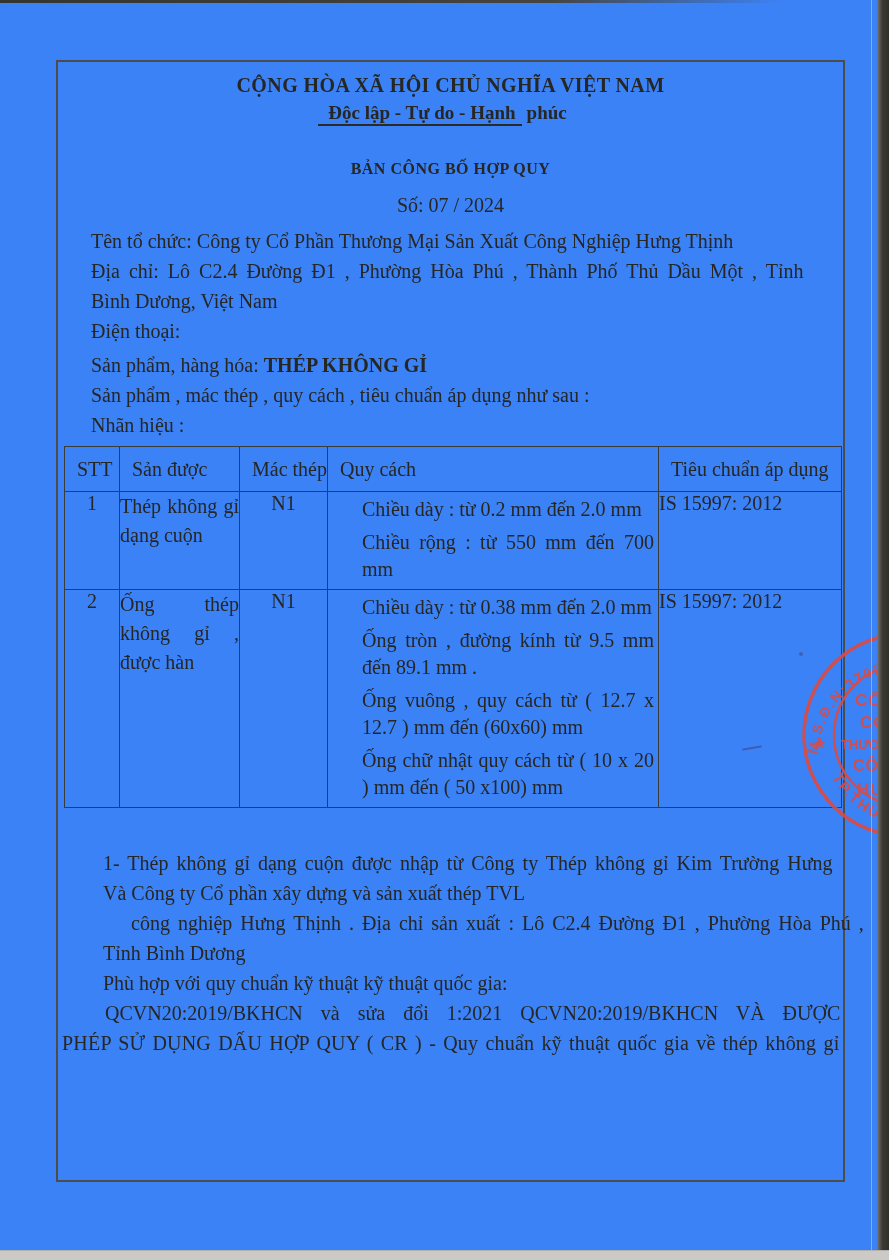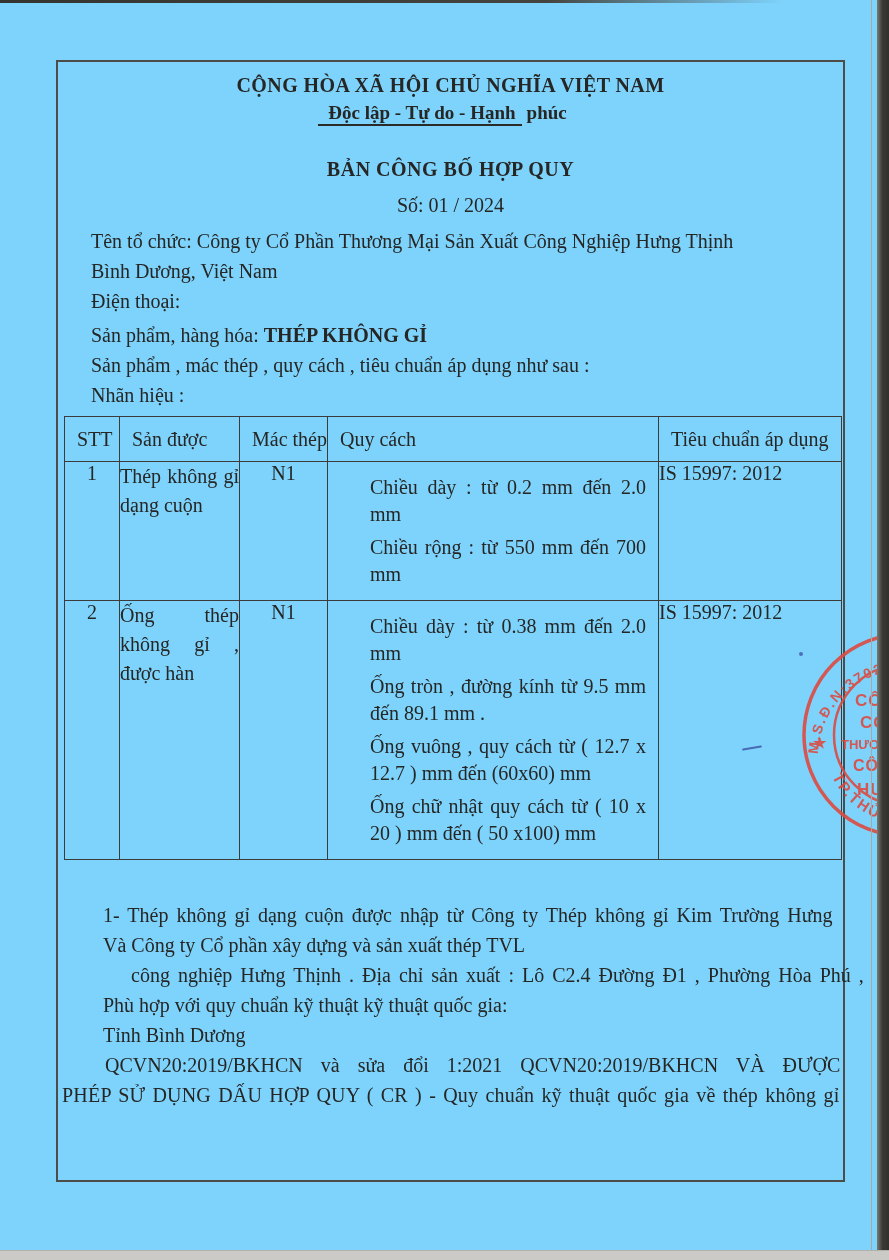--- a/index.html
+++ b/index.html
@@ -1,18 +1,18 @@
 <!DOCTYPE html>
 <html><head>
 <meta charset="utf-8">
 <style>
   html,body{margin:0;padding:0;}
   .page{
     position:relative;width:889px;height:1260px;overflow:hidden;
-    background:#7dd3fc;
+    background:#3b82f6;
     font-family:"Liberation Serif", serif;
     color:#262624;
   }
   
   .edge-top{position:absolute;top:0;left:0;width:782px;height:3px;z-index:6;
     background:linear-gradient(to right,#35352f 0%,#45443e 70%,rgba(90,90,84,0) 100%);}
   .edge-right{position:absolute;top:0;right:0;width:12px;height:1260px;z-index:6;
     background:linear-gradient(to right,#7a7972,#3a3933 45%,#31302a);}
   .paper-edge{position:absolute;top:0;left:871px;width:1px;height:1260px;background:#a9a8a1;z-index:5;}
   .edge-bottom{position:absolute;left:0;bottom:0;width:889px;height:9px;background:#cbcac6;border-top:1px solid #b2b1ad;z-index:6;}
@@ -20,42 +20,42 @@
   
   .docbox{position:absolute;left:56px;top:60px;width:789px;height:1122px;
     border:2px solid #4e4c48;box-sizing:border-box;background:transparent;}
 
   .center{text-align:center;}
   .hdr{padding-top:10px;}
   .nat-title{font-size:20px;line-height:26px;font-weight:bold;letter-spacing:.4px;margin:0;}
   .motto{font-size:19px;line-height:26px;font-weight:bold;margin:2px 16px 0 0;}
   .motto .u{border-bottom:2px solid #2a2a28;padding:0 6px 1px 10px;}
   .motto .tail{margin-left:5px;}
-  .doc-title{font-size:20px;line-height:30px;font-weight:bold;letter-spacing:.5px;margin:28px 0 0 0;}
+  .doc-title{font-size:16px;line-height:30px;font-weight:bold;letter-spacing:.5px;margin:28px 0 0 0;}
   .doc-number{font-size:20px;line-height:26px;margin:8px 0 0 0;}
 
   .info{margin:8px 6px 0 33px;font-size:20px;}
   .info p{margin:0;line-height:30px;text-align:justify;}
   .nowrap{white-space:nowrap;display:block;}
   .ws4{word-spacing:4px;}
   .indent2{margin-left:6px;}
   .gap-top{margin-top:4px !important;}
   .bold{font-weight:bold;}
 
   
   table.spec{border-collapse:collapse;margin:6px 0 0 6px;table-layout:fixed;width:777px;font-size:20px;}
   table.spec th,table.spec td{border:1.5px solid #3b3b39;vertical-align:top;padding:0;box-sizing:border-box;}
   table.spec th{font-weight:normal;text-align:left;height:45px;vertical-align:middle;padding:0 0 0 12px;}
   th.c-stt,td.c-stt{text-align:center;padding-left:0;margin-left:39px;}
   td.c-stt{padding-top:12px;}
   td.c-sp{padding:12px 10px 0 13px;text-align:justify;line-height:29px;}
   td.c-mt{text-align:center;padding-top:12px;}
   td.c-qc{padding:9px 14px 4px 18px;}
   td.c-tc{padding:12px 6px 0 13px;}
-  ul.specs{list-style:none;margin:12px;padding:0;}
+  ul.specs{list-style:none;margin:4px;padding:0;}
   ul.specs li{position:relative;padding-left:30px;margin:0 0 6px 0;line-height:27px;text-align:justify;}
   ul.specs li::before{content:"";position:absolute;left:7px;top:10px;width:7px;height:7px;border-radius:50%;background:#38383
 6;}
 
   
   .notes{margin:40px 4px 0 45px;font-size:20px;}
   .notes p{margin:0;line-height:30px;}
   .n2-cont{margin-left:28px;}
   .ws3{word-spacing:3px;}
   .std{margin:0 4px 0 1px;font-size:20px;}
@@ -74,26 +74,26 @@
 <body>
 
 <div class="page">
 
   <div class="docbox">
 
     <div class="hdr center">
       <p class="nat-title">CỘNG HÒA XÃ HỘI CHỦ NGHĨA VIỆT NAM</p>
       <p class="motto"><span class="u">Độc lập - Tự do - Hạnh</span><span class="tail">phúc</span></p>
       <p class="doc-title">BẢN CÔNG BỐ HỢP QUY</p>
-      <p class="doc-number">Số: 01 / 2024</p>
+      <p class="doc-number">Số: 07 / 2024</p>
     </div>
 
     <div class="info">
       <p>Tên tổ chức: Công ty Cổ Phần Thương Mại Sản Xuất Công Nghiệp Hưng Thịnh</p>
-      <p><span>Bình Dương, Việt Nam</span></p>
+      <p><span class="nowrap ws4">Địa chỉ: Lô C2.4 Đường Đ1 , Phường Hòa Phú , Thành Phố Thủ Dầu Một , Tỉnh</span><span>Bình Dương, Việt Nam</span></p>
       <p>Điện thoại:</p>
       <p class="indent2 gap-top"><span>Sản phẩm, hàng hóa: </span><span class="bold">THÉP KHÔNG GỈ</span></p>
       <p class="indent2">Sản phẩm , mác thép , quy cách , tiêu chuẩn áp dụng như sau :</p>
       <p class="indent2">Nhãn hiệu :</p>
     </div>
 
     <table class="spec">
       <colgroup>
         <col style="width:55px">
           <col style="width:120px">
@@ -141,22 +141,22 @@
     </table>
 
     <div class="notes">
       <p>
           <span class="nowrap ws3">1-  Thép không gỉ dạng cuộn được nhập từ Công ty Thép không gỉ Kim Trường Hưng</span>
           <span class="nowrap">Và Công ty Cổ phần xây dựng và sản xuất thép TVL</span>
         </p>
       <p>
           <span class="nowrap n2-cont ws3">công nghiệp Hưng Thịnh . Địa chỉ sản xuất : Lô C2.4 Đường Đ1 , Phường Hòa Phú ,</span>
         </p>
+      <p>Tỉnh Bình Dương</p>
       <p>Phù hợp với quy chuẩn kỹ thuật kỹ thuật quốc gia:</p>
-      <p>Tỉnh Bình Dương</p>
     </div>
 
     <div class="std">
       <span class="std-l1">QCVN20:2019/BKHCN và sửa đổi 1:2021 QCVN20:2019/BKHCN VÀ ĐƯỢC</span>
       <span class="std-l2">PHÉP SỬ DỤNG DẤU HỢP QUY ( CR ) -  Quy chuẩn kỹ thuật quốc gia về thép không gỉ</span>
     </div>
 
   </div>
 
   <svg class="stamp" width="220" height="220" viewBox="0 0 220 220">

